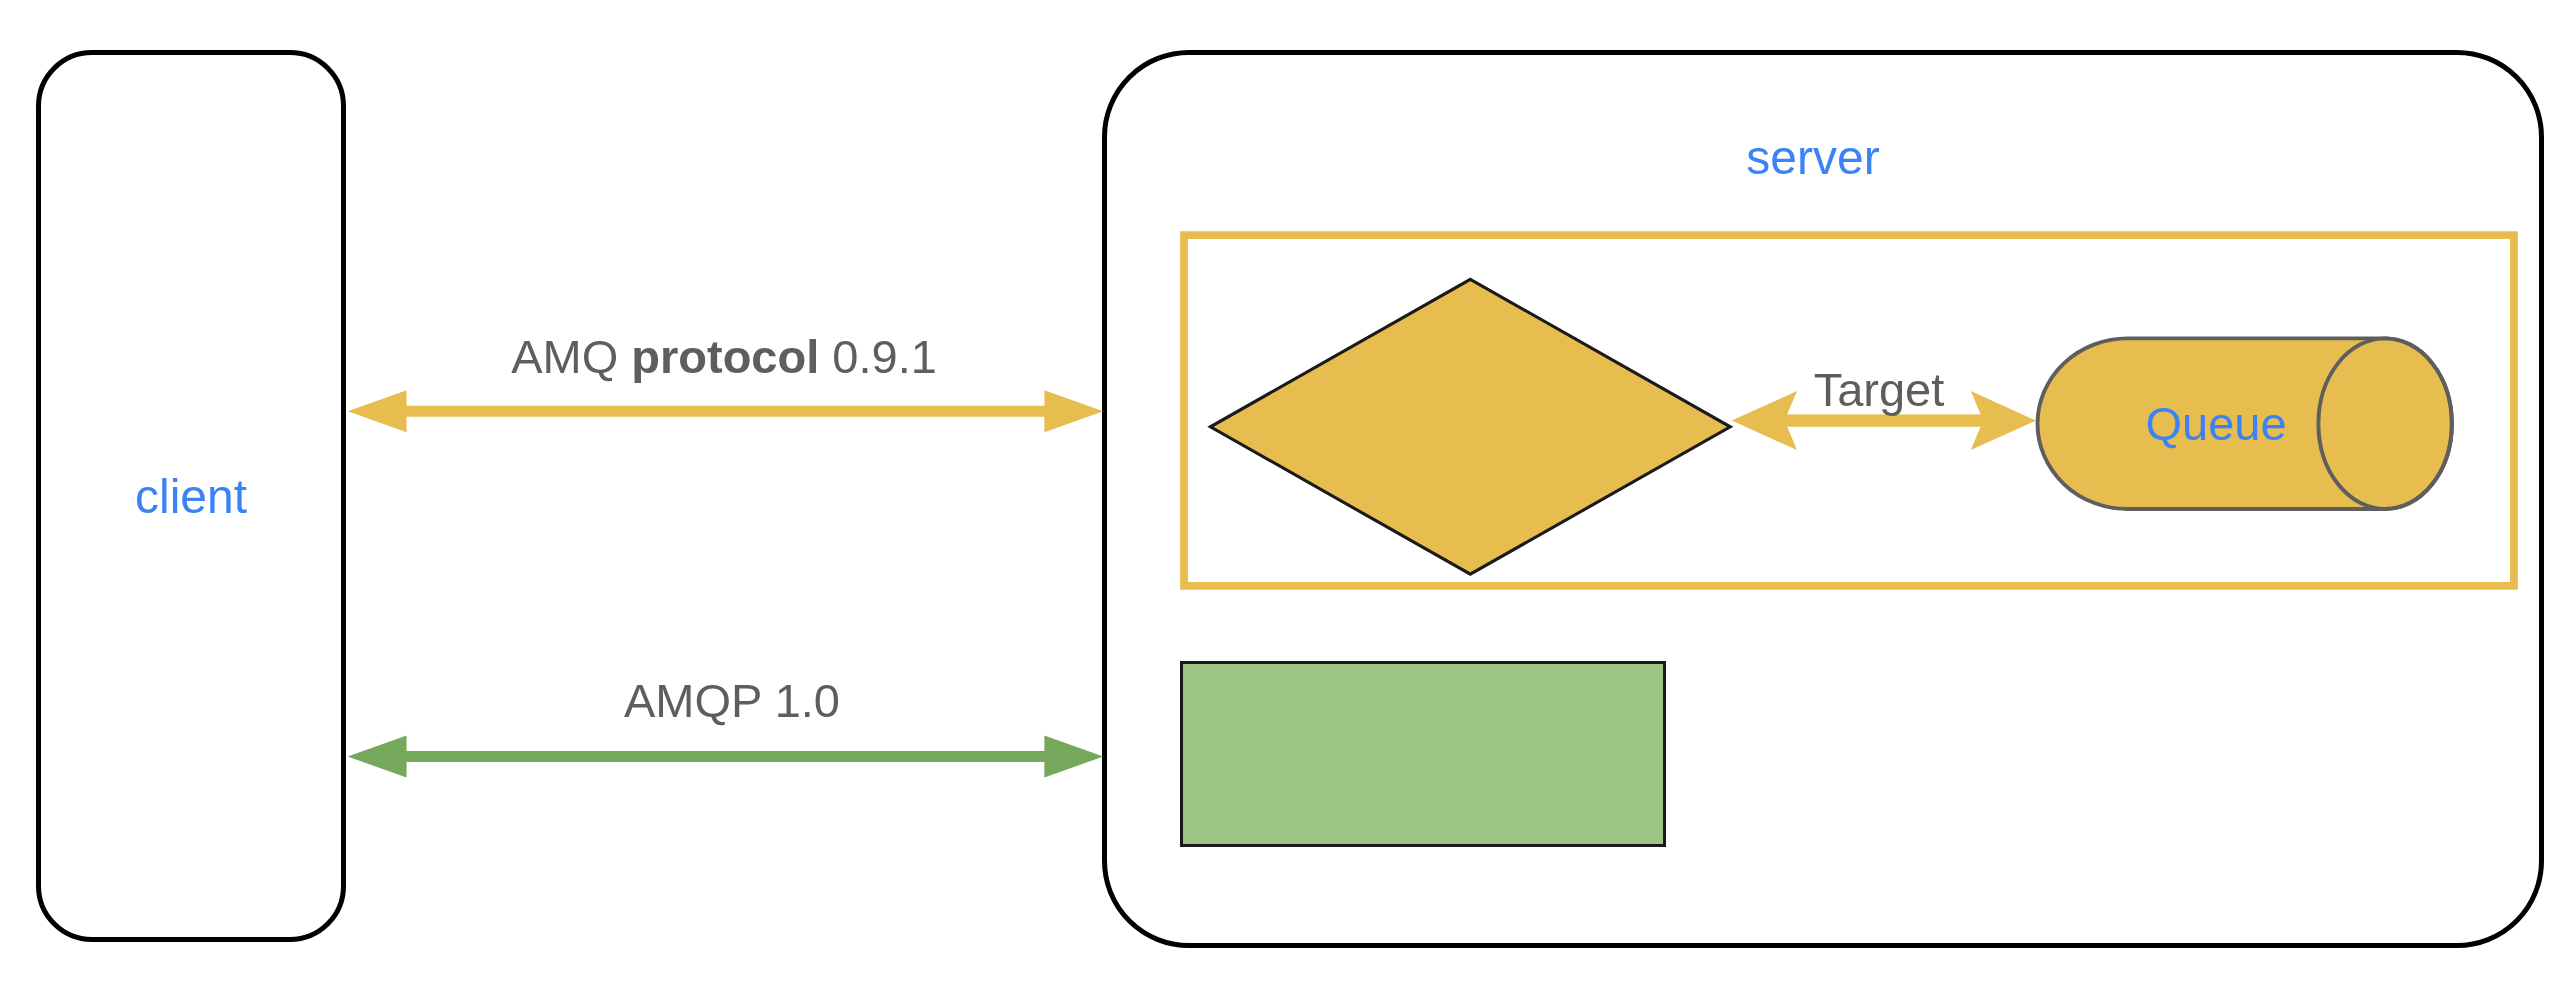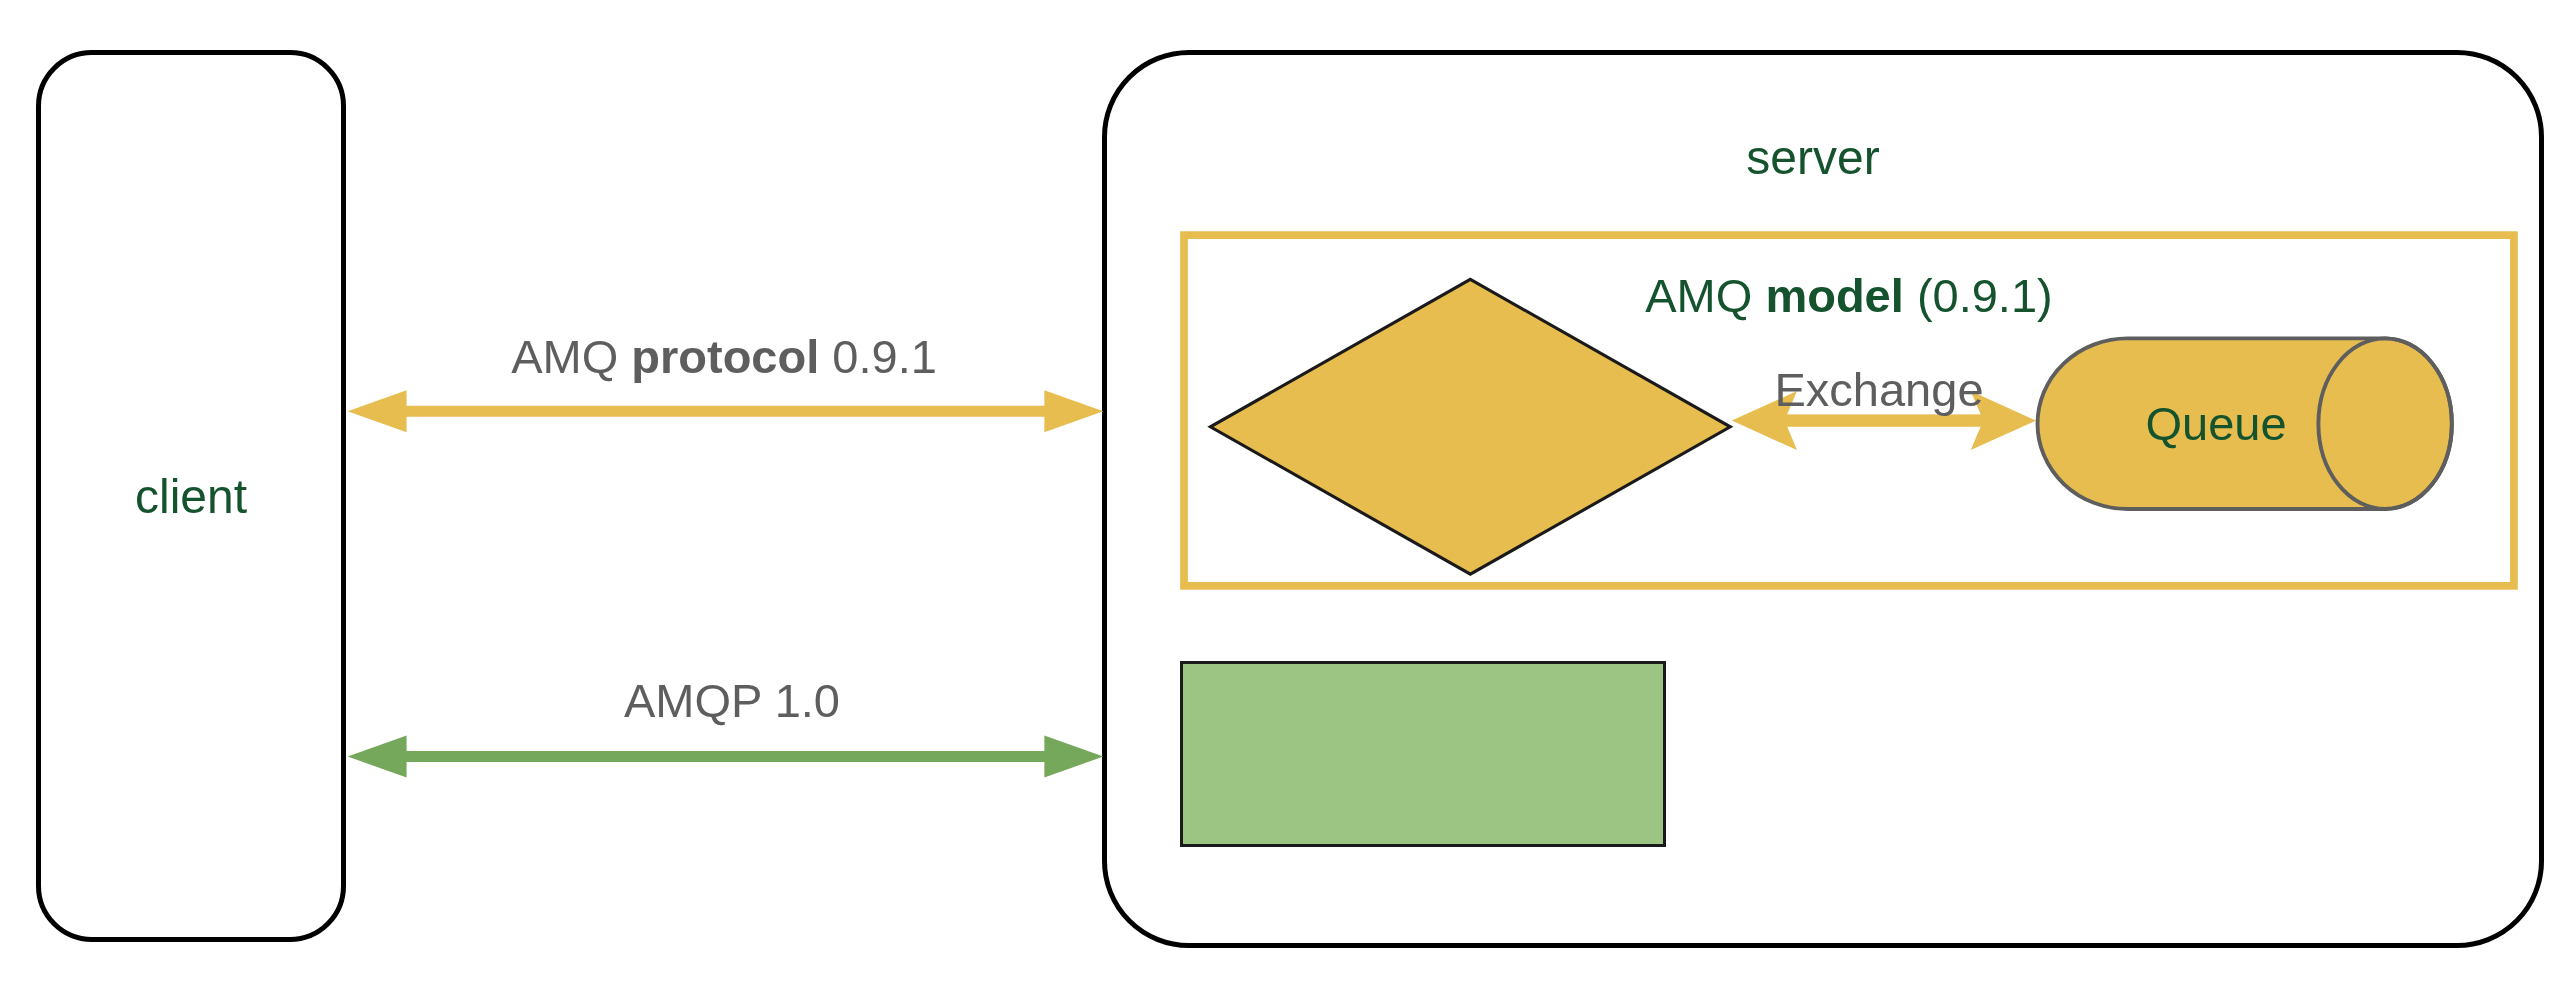--- a/index.html
+++ b/index.html
@@ -31,21 +31,21 @@
   .yellow-outline { fill: none; stroke: var(--yellow, #E7BD50); stroke-width: 10px; }
   .green-shape { fill: var(--green, #76A85C); }
   .diamond { fill: var(--yellow, #E7BD50); stroke: #1a1a1a; stroke-width: 4px; }
   .cylinder-body { fill: var(--yellow, #E7BD50); stroke: var(--cyl-border, #5E5E5E); stroke-width: 5px; }
   .cylinder-lid { fill: none; stroke: var(--cyl-border, #5E5E5E); stroke-width: 5px; }
 
   .label {
     position: absolute;
     transform: translate(-50%, -50%);
     white-space: pre;
-    color: #14532d;
+    color: #3b82f6;
     font-size: 47px;
     line-height: 1.12;
     text-align: center;
   }
   .label b { font-weight: 700; }
   .big { font-size: 48px; }
   .gray { color: var(--gray, #5E5E5E); }
   .green-box-label { font-size: 45px; line-height: 57px; }
 </style>
 </head>
@@ -80,22 +80,21 @@
   </svg>
 
   <div class="label big" style="left:191px; top:497px;">client</div>
 
   <div class="label big" style="left:1813px; top:158px;">server</div>
 
   <div class="label gray" style="left:724px; top:357px;"><span>AMQ </span><b>protocol</b><span> 0.9.1</span></div>
 
   <div class="label gray" style="left:732px; top:701px;text-align:right;">AMQP 1.0</div>
 
-  <div class="label" style="left:1849px; top:296px;"><span>AMQ </span><b>model</b><span> (0.9.1)</span></div>
 
 
-  <div class="label gray" style="left:1879px; top:390px;">Exchange</div>
+  <div class="label gray" style="left:1879px; top:390px;">Target</div>
 
   <div class="label" style="left:2216px; top:424px;">Queue</div>
 
 
 </div>
 
 
 </body></html>

